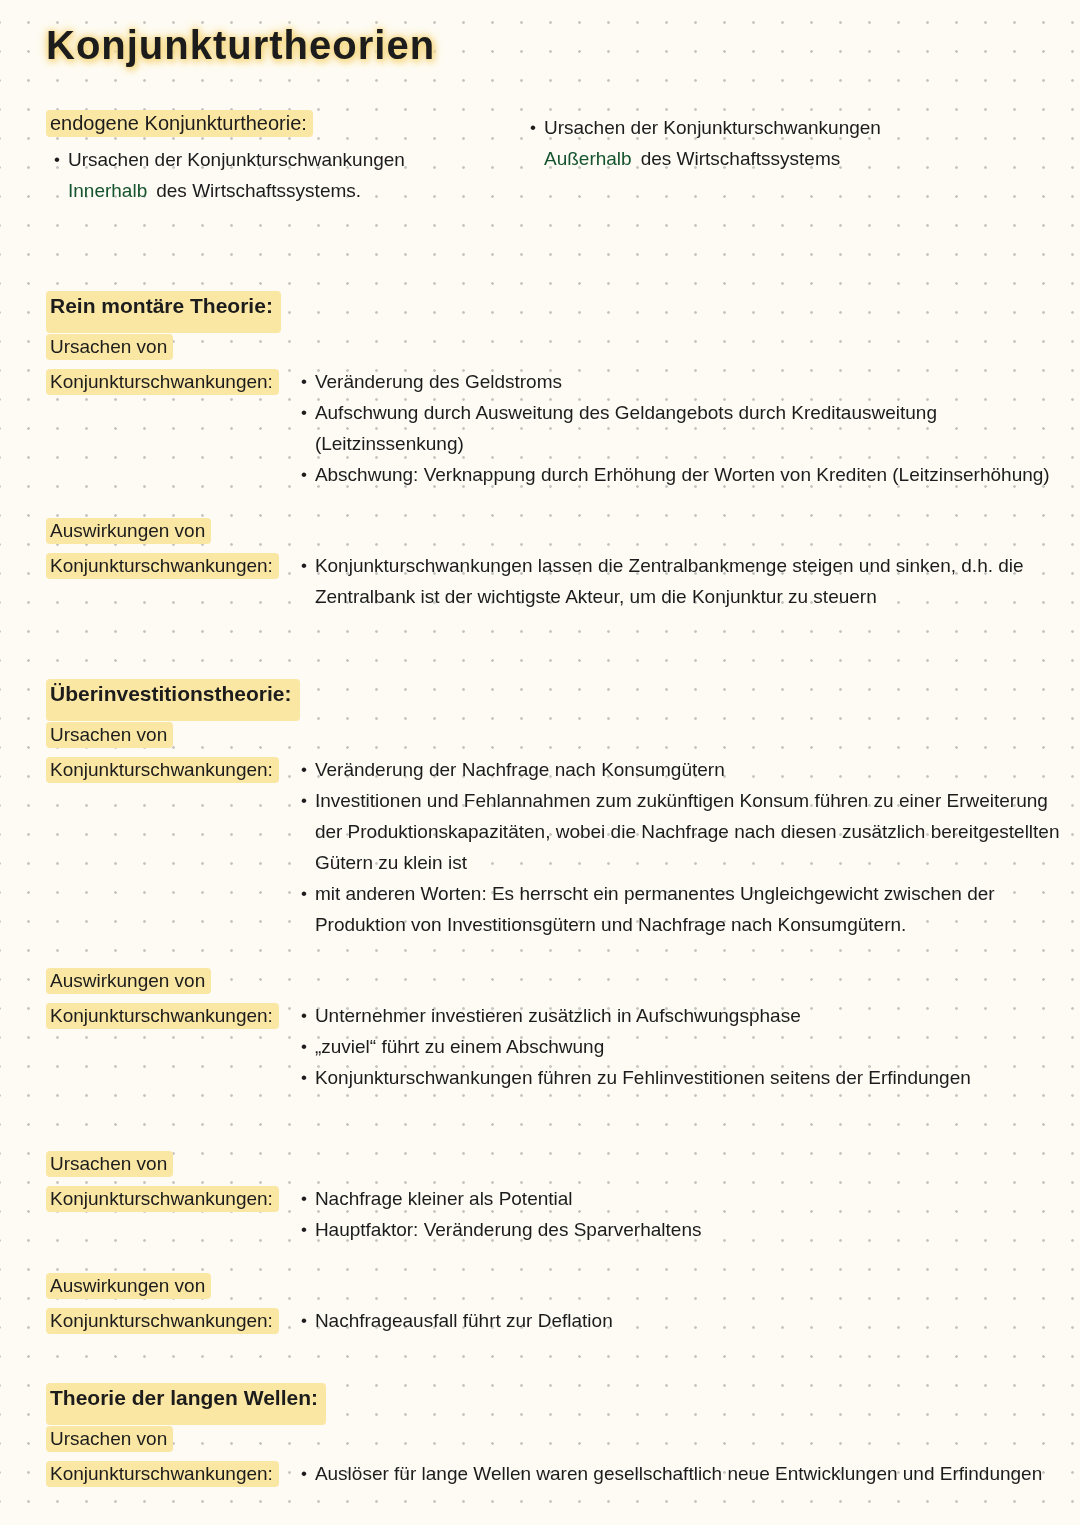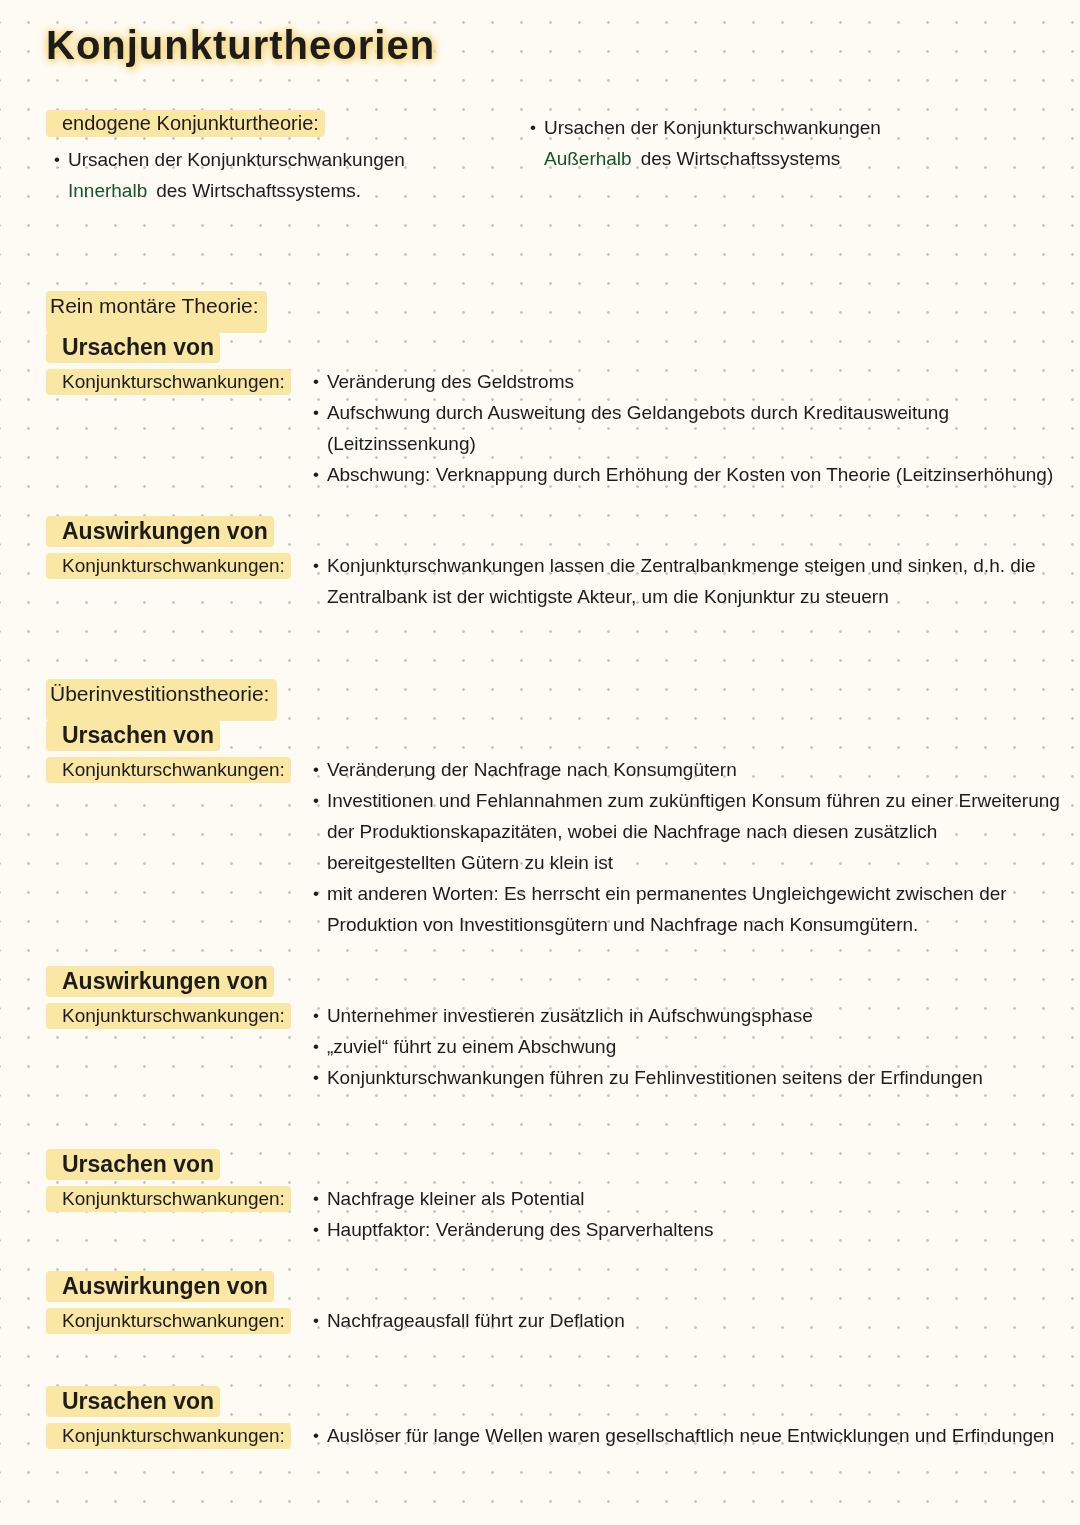--- a/index.html
+++ b/index.html
@@ -17,21 +17,21 @@
   }
   .page {
     box-sizing: border-box;
     width: 1080px;
     height: 1297px;
     padding: 22px 18px 10px 46px;
     position: relative;
   }
   .hl {
     background: #fbe7a4;
-    padding: 2px 6px 3px 16px;
+    padding: 2px 6px 3px 4px;
     border-radius: 4px;
     box-decoration-break: clone;
     -webkit-box-decoration-break: clone;
   }
   .title {
     display: inline-block;
     font-size: 40px;
     font-weight: 700;
     letter-spacing: 1px;
     line-height: 1.15;
@@ -45,23 +45,23 @@
   .dot {
     flex: 0 0 auto;
     width: 22px;
     text-align: center;
     font-size: 17px;
     line-height: 31px;
   }
   .btext { flex: 1 1 auto; }
   .red { color: #14532d; margin-right: 9px; font-weight: 500; }
   .section-head { font-size: 21px; margin-bottom: 14px; }
-  .section-head .hl { padding: 3px 8px 16px 4px; }
+  .section-head .hl { padding: 3px 8px 16px 4px; font-weight: bold; }
   .block { margin-bottom: 0; }
-  .label-l1 { font-size: 23px; line-height: 30px; margin-bottom: 4px; font-weight: bold; }
+  .label-l1 { font-size: 19px; line-height: 30px; margin-bottom: 4px; }
   .row { display: flex; align-items: flex-start; }
   .label-col { flex: 0 0 228px; font-size: 19px; line-height: 31px; text-align: center; }
   .bullets { list-style: none; margin: 0; padding: 0 0 0 14px; flex: 1 1 auto; }
   .bullets li { display: flex; align-items: flex-start; font-size: 19px; line-height: 31px; }
   
   .mb-26 { margin-bottom: 26px; }
   .mb-50 { margin-bottom: 50px; }
   .mb-56 { margin-bottom: 56px; }
   .mb-70 { margin-bottom: 70px; }
 </style>
@@ -114,21 +114,21 @@
           <li>
               <span class="dot">•</span>
               <span class="btext">Veränderung des Geldstroms</span>
             </li>
           <li>
               <span class="dot">•</span>
               <span class="btext">Aufschwung durch Ausweitung des Geldangebots durch Kreditausweitung (Leitzinssenkung)</span>
             </li>
           <li>
               <span class="dot">•</span>
-              <span class="btext">Abschwung: Verknappung durch Erhöhung der Kosten von Theorie (Leitzinserhöhung)</span>
+              <span class="btext">Abschwung: Verknappung durch Erhöhung der Worten von Krediten (Leitzinserhöhung)</span>
             </li>
         </ul>
       </div>
     </div>
     <div class="block mb-70">
       <div class="label-l1">
         <span class="hl">Auswirkungen von</span>
       </div>
       <div class="row">
         <div class="label-col">
@@ -231,20 +231,23 @@
           <li>
               <span class="dot">•</span>
               <span class="btext">Nachfrageausfall führt zur Deflation</span>
             </li>
         </ul>
       </div>
     </div>
   </div>
 
   <div class="section">
+    <div class="section-head">
+      <span class="hl">Theorie der langen Wellen:</span>
+    </div>
     <div class="block">
       <div class="label-l1">
         <span class="hl">Ursachen von</span>
       </div>
       <div class="row">
         <div class="label-col">
           <span class="hl">Konjunkturschwankungen:</span>
         </div>
         <ul class="bullets">
           <li>

